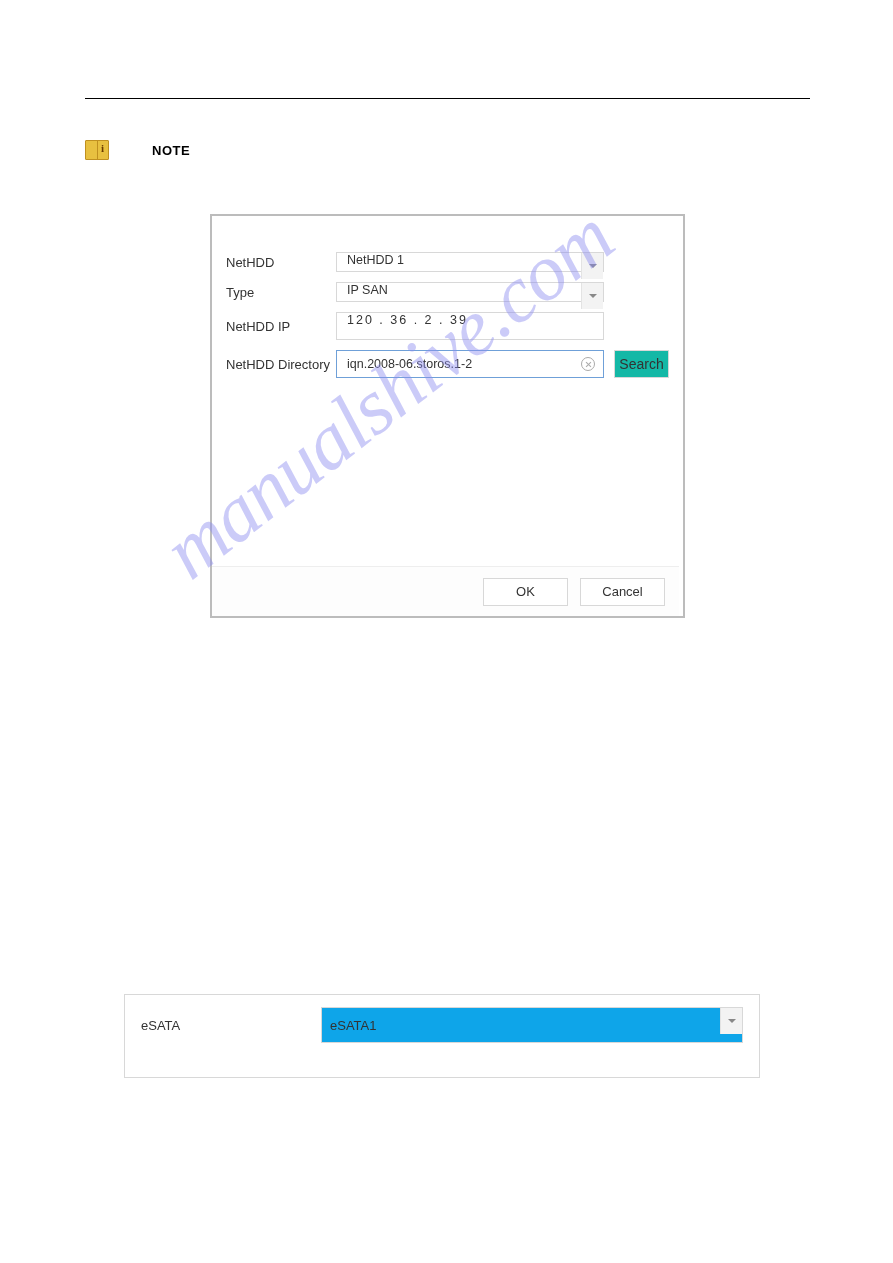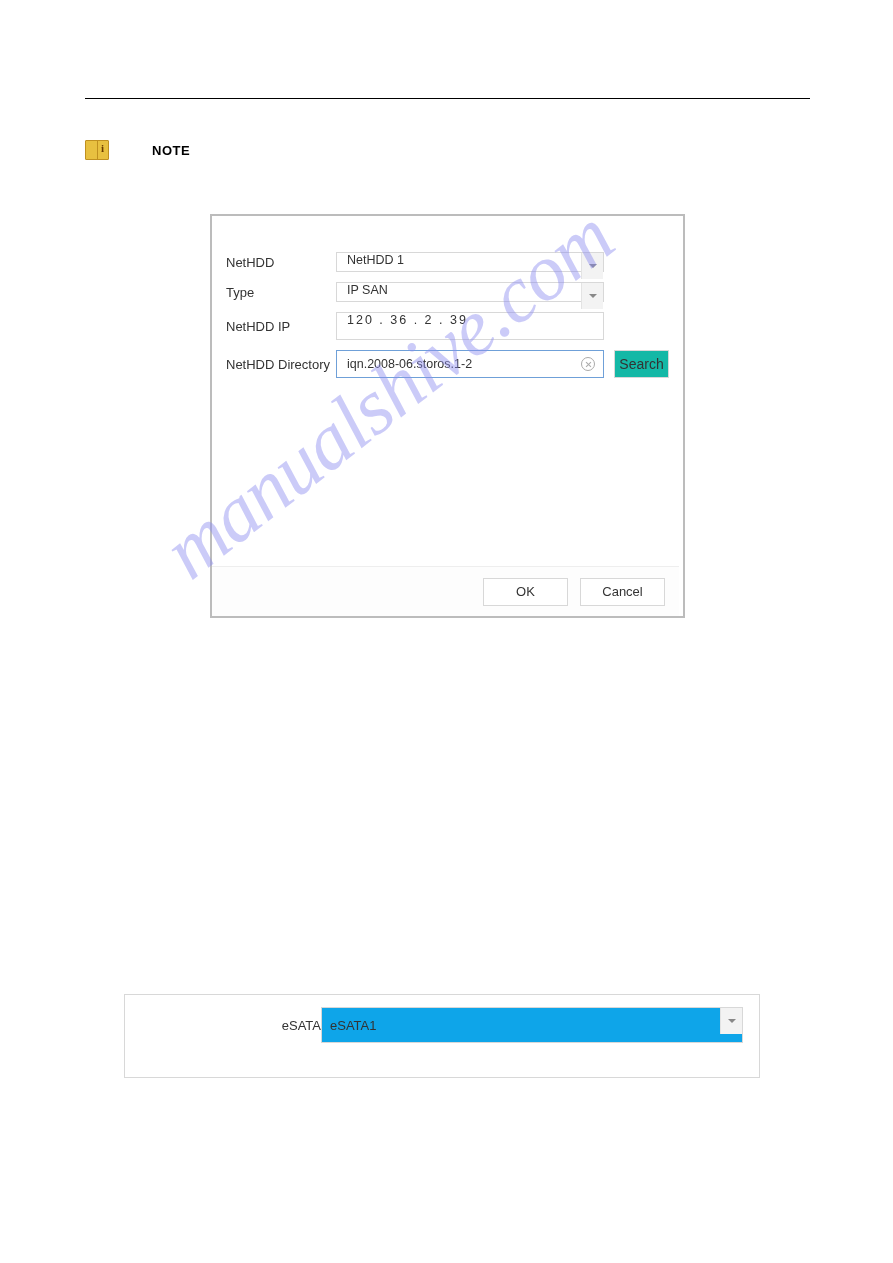--- a/index.html
+++ b/index.html
@@ -221,21 +221,20 @@
     width: 636px;
     height: 84px;
     border: 1px solid #d8d8d8;
     padding: 12px 16px;
     background: #fff;
   }
   .esata-row {
     display: flex;
     align-items: center;
     margin-bottom: 12px;
-    text-align: right;
   }
   .esata-label {
     width: 180px;
     font-size: 13px;
     color: #333;
   }
   .esata-select {
     position: relative;
     flex: 1;
     height: 36px;

